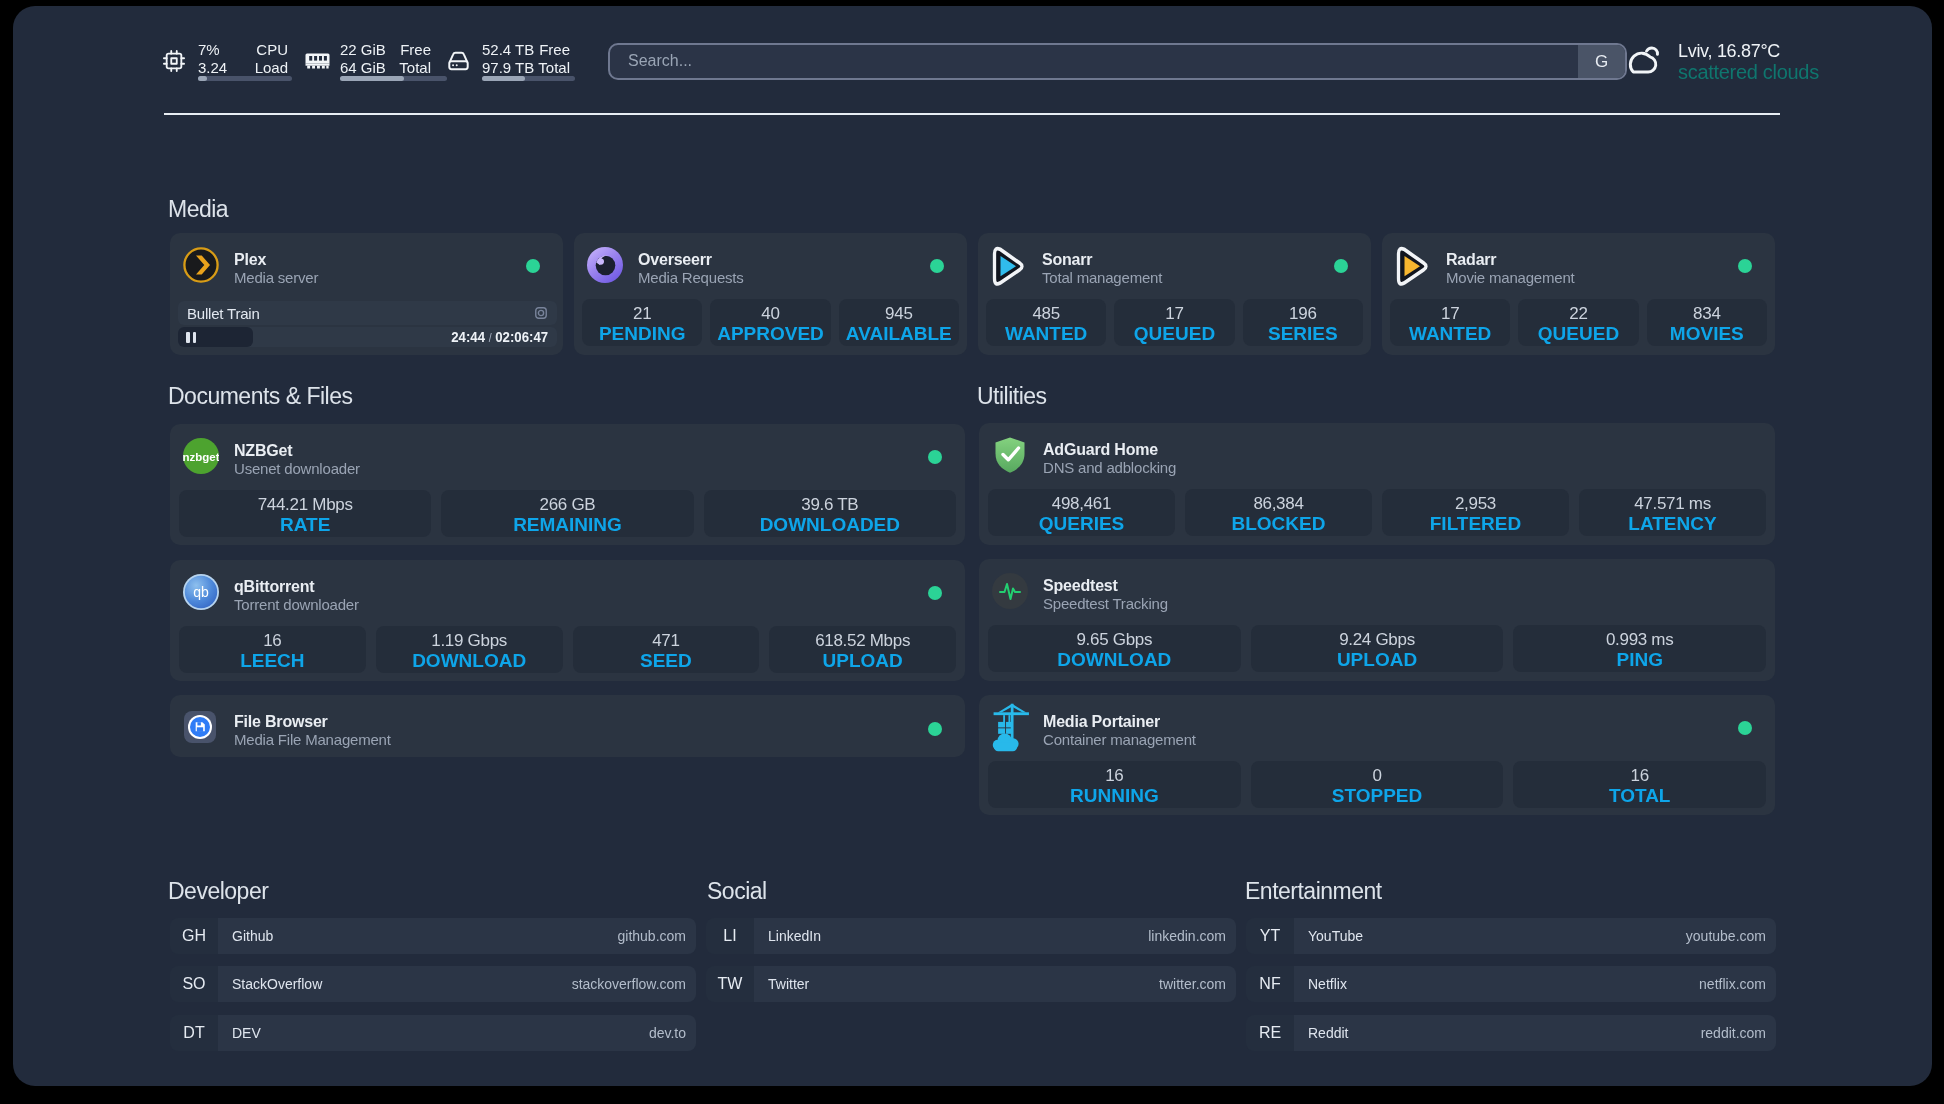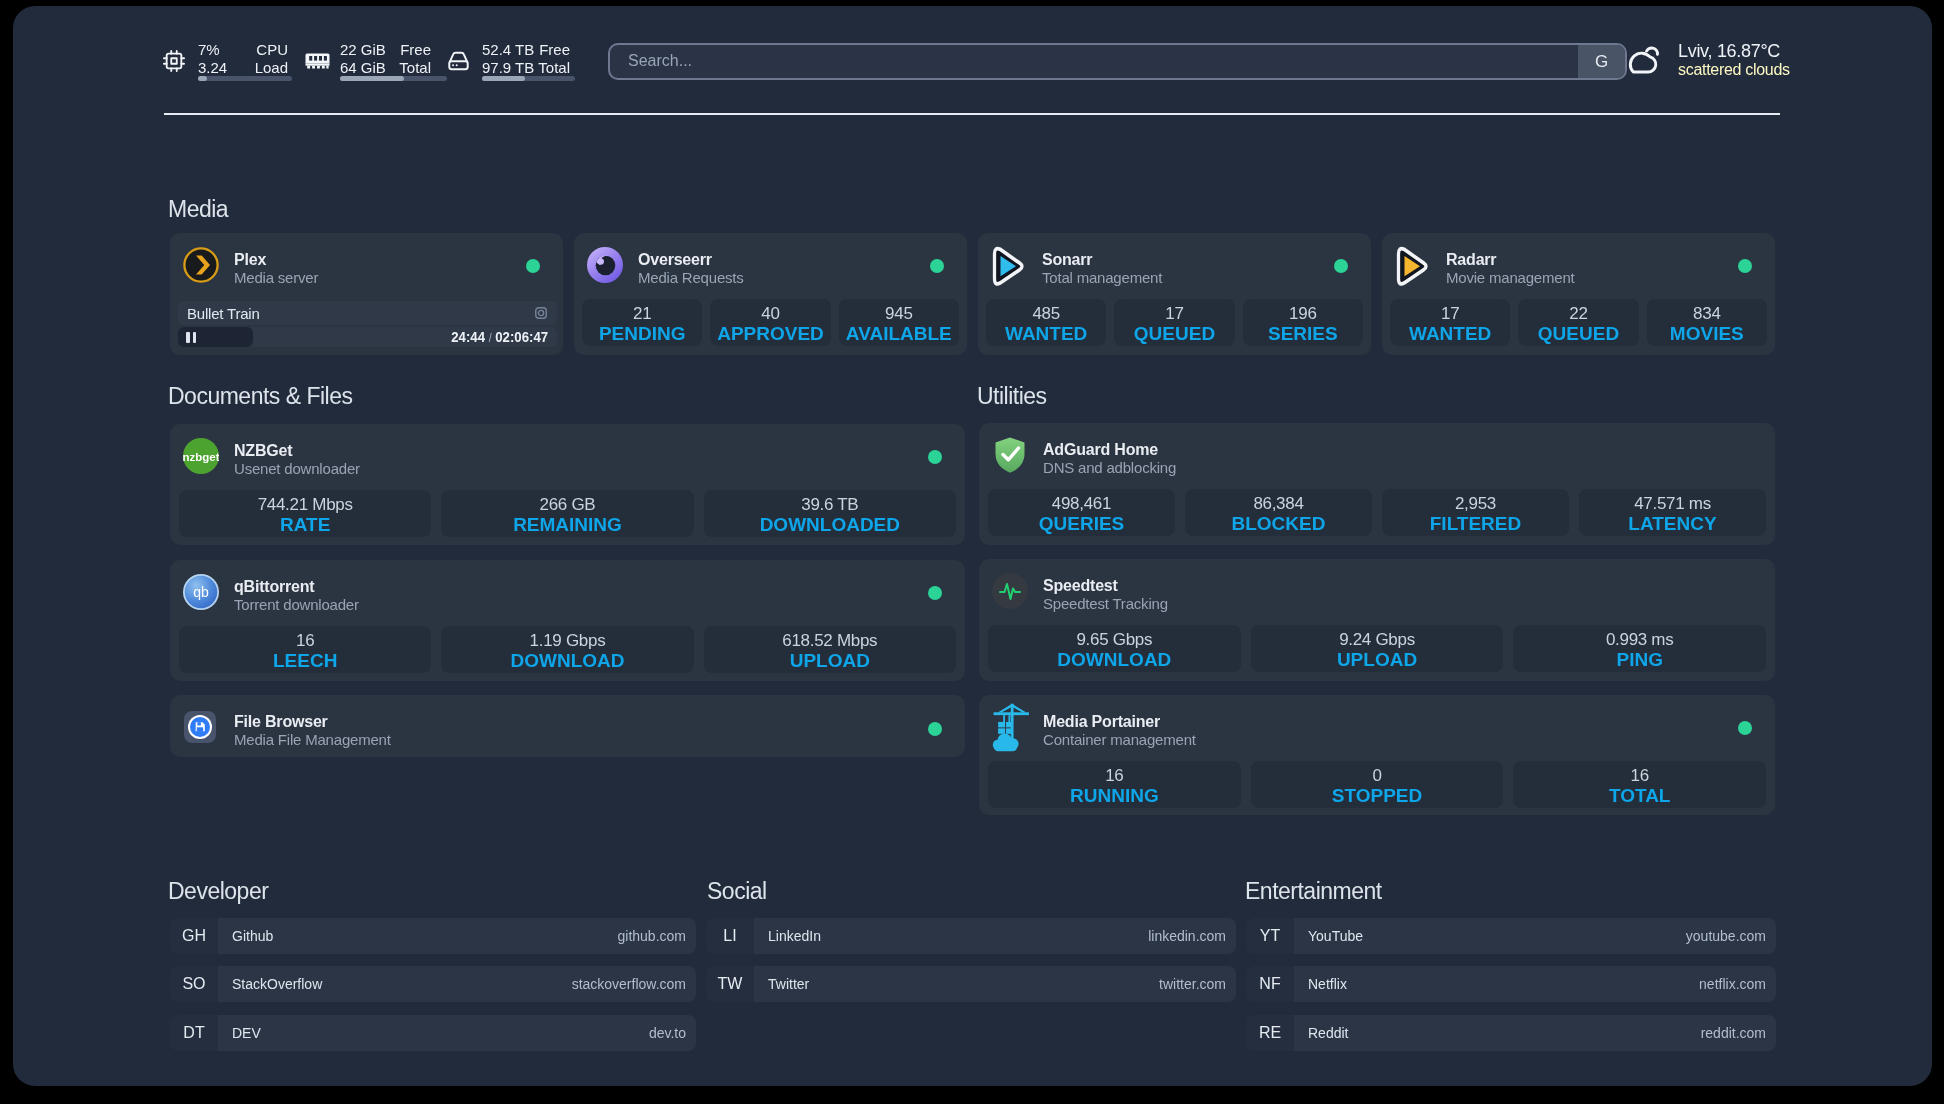--- a/index.html
+++ b/index.html
@@ -74,21 +74,21 @@
 <div class="abs" style="left:608px;top:43px;width:1019px;height:37px;background:#2b3447;border:2px solid #6f7890;border-radius:10px;">
   <div class="abs" style="left:18px;top:7px;font-size:16px;color:#9aa5b5;">Search...</div>
   <div class="abs" style="right:0;top:0;bottom:0;width:47px;background:#4a5467;border-radius:0 8px 8px 0;display:flex;align-items:center;justify-content:center;color:#e8ecf2;font-size:17px;">G</div>
 </div>
 
 <svg class="abs" style="left:1622px;top:41px" width="39" height="34" viewBox="0 0 33 29" fill="none" stroke="#f2f5f8" stroke-width="2.5" stroke-linecap="round" stroke-linejoin="round">
     <path d="M20.8 8.6 a5.2 5.2 0 0 1 4.6-2.7 a4.8 4.8 0 0 1 4.7 5.4"></path>
     <path d="M9.5 26.5 h12.5 a6.6 6.6 0 0 0 1.7 -13 A9.3 9.3 0 1 0 9.5 26.5 Z"></path>
   </svg>
 <div class="abs" style="left:1678px;top:41px;font-size:18px;color:#eef2f6;letter-spacing:-0.3px;">Lviv, 16.87°C</div>
-<div class="abs" style="left:1678px;top:61px;font-size:16px;color:#fef9c3;letter-spacing:-0.3px;">scattered clouds</div>
+<div class="abs" style="left:1678px;top:61px;font-size:20px;color:#0f766e;letter-spacing:-0.3px;">scattered clouds</div>
 
 <div class="abs" style="left:164px;top:113px;width:1616px;height:2px;background:#e8edf3;"></div>
 
 <div class="sect" style="left:168px;top:196px;">Media</div>
 
 <div class="card" style="left:170px;top:233px;width:393px;height:122px;">
   <svg class="ic" viewBox="0 0 36 36">
       <circle cx="18" cy="18" r="16.6" fill="#191a1c" stroke="#d89c16" stroke-width="2.3"></circle>
       <polygon points="13,8.5 18.7,8.5 27,18 18.7,27.5 13,27.5 21.3,18" fill="#e9a21c"></polygon>
     </svg>
@@ -268,20 +268,24 @@
   <div class="sub">Torrent downloader</div>
   <div class="dot"></div>
   <div class="stats">
     <div class="stat">
         <div class="v">16</div>
         <div class="l">LEECH</div>
       </div>
     <div class="stat">
         <div class="v">1.19 Gbps</div>
         <div class="l">DOWNLOAD</div>
+      </div>
+    <div class="stat">
+        <div class="v">471</div>
+        <div class="l">SEED</div>
       </div>
     <div class="stat">
         <div class="v">618.52 Mbps</div>
         <div class="l">UPLOAD</div>
       </div>
   </div>
 </div>
 
 <div class="card" style="left:979px;top:559px;width:796px;height:122px;">
   <svg class="ic" viewBox="0 0 36 36">

